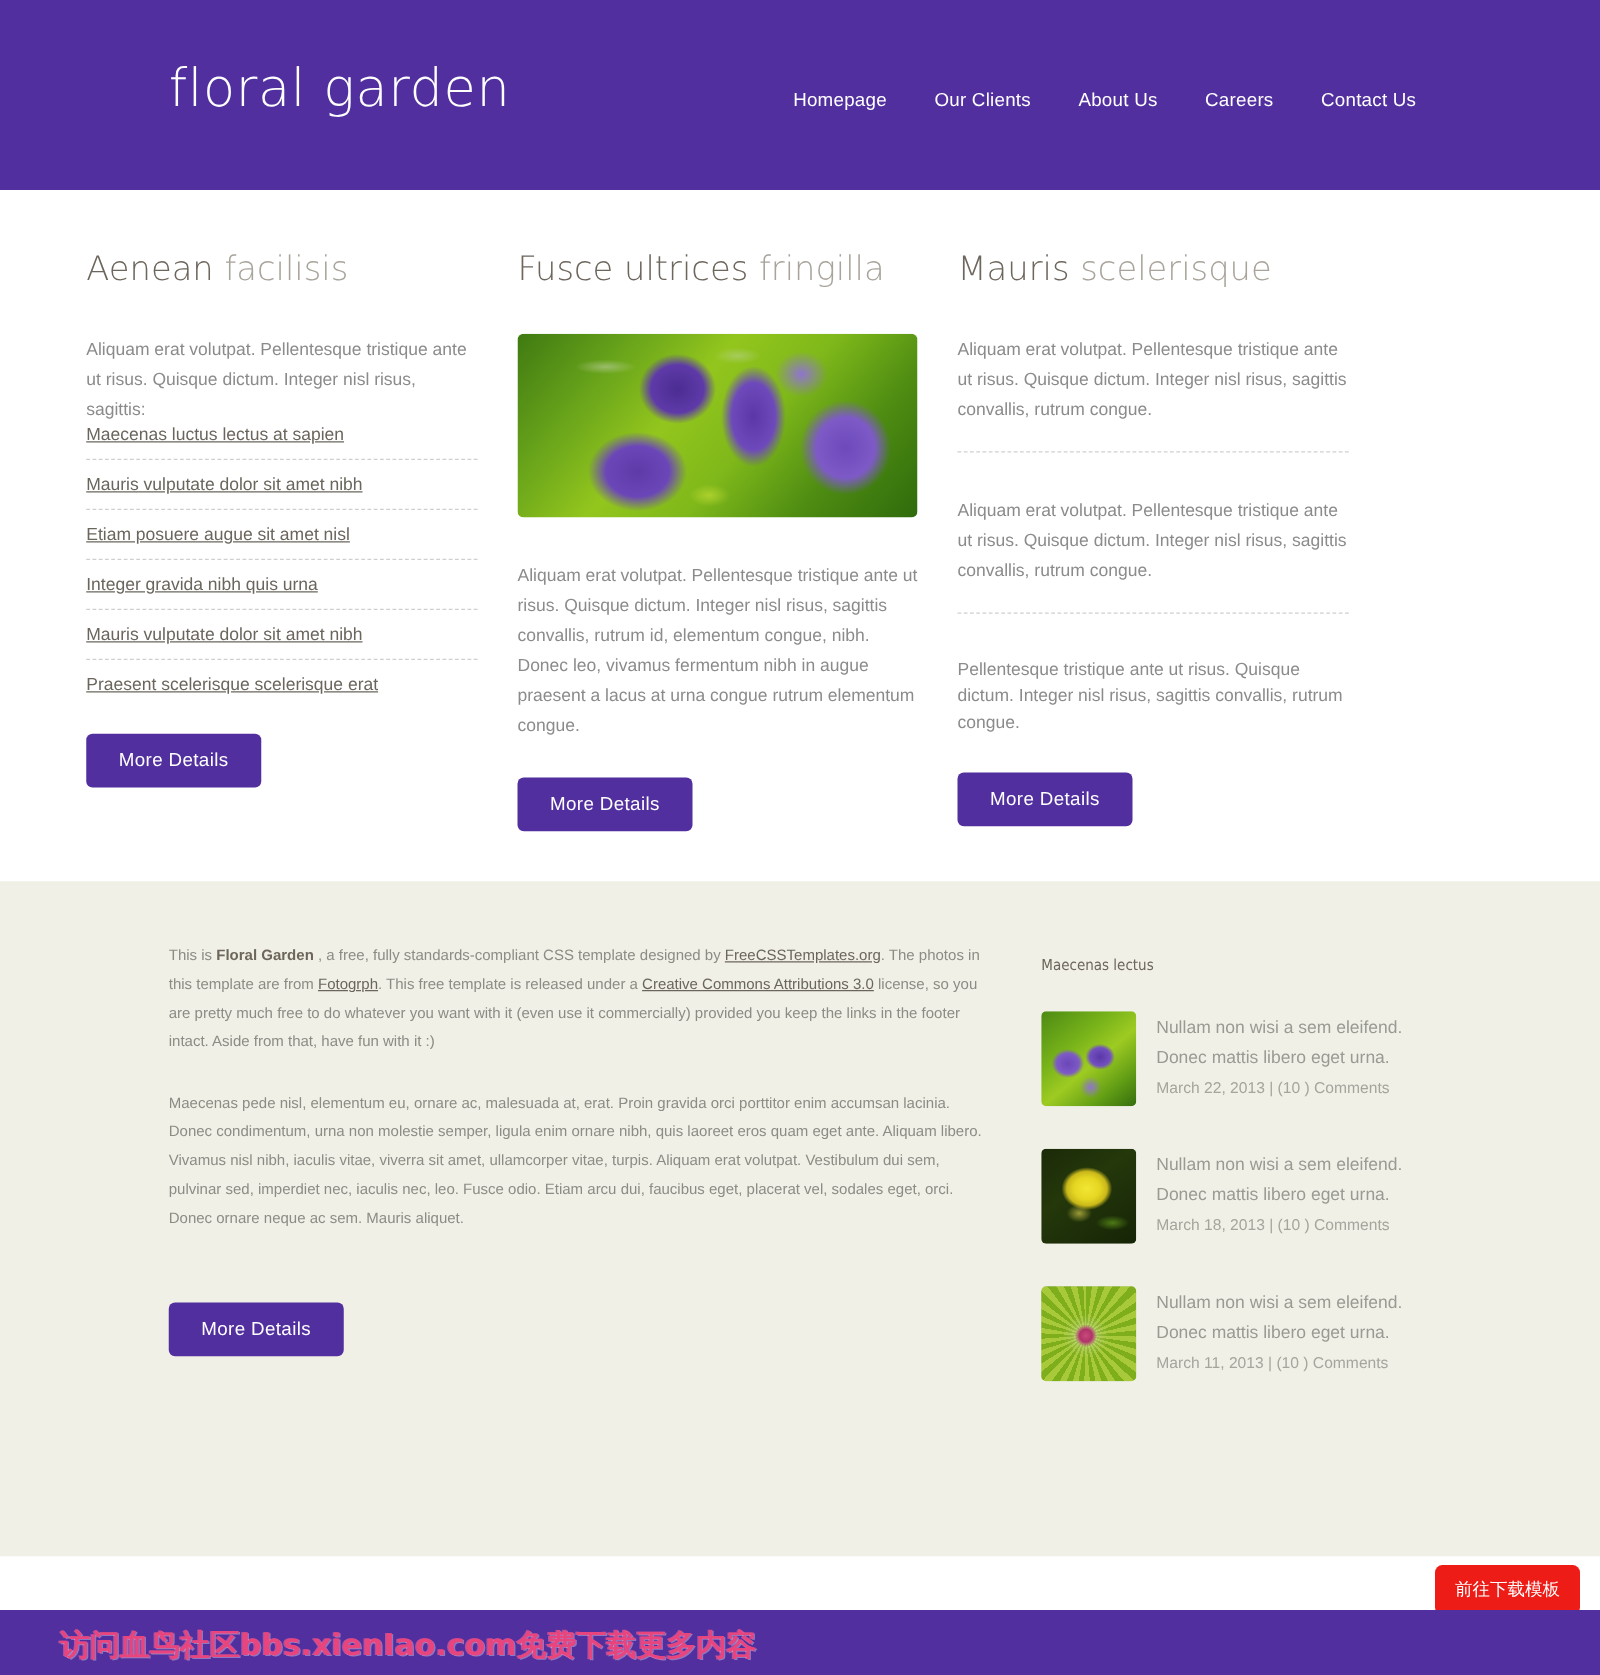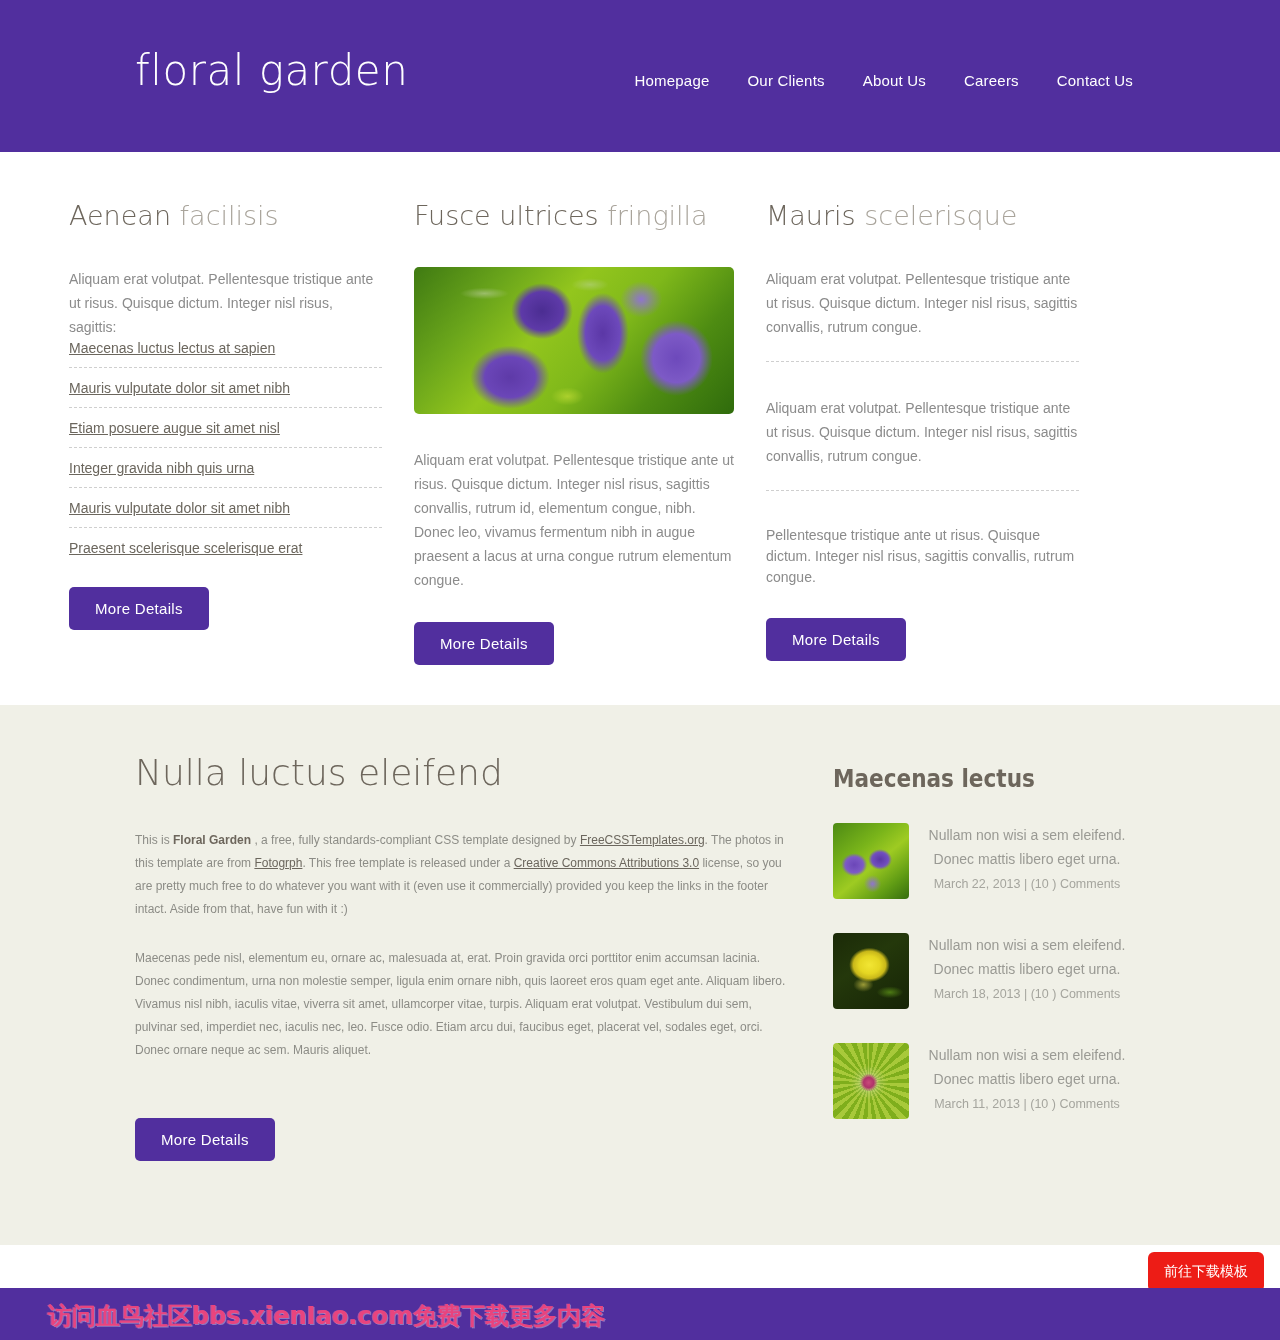--- a/index.html
+++ b/index.html
@@ -186,32 +186,32 @@
   .lower-p {
     font-size: 12px;
     line-height: 23px;
     color: #8c8c86;
     margin-bottom: 26px;
   }
   .lower-p strong { color: #6d665c; font-weight: bold; }
   .lower-p a { color: #6b665d; text-decoration: underline; }
 
   .side-h3 {
-    font-size: 24px;
-    font-weight: 700;
+    font-size: 12px;
+    font-weight: 400;
     color: #6d665c;
     margin-bottom: 30px;
     font-family: "DejaVu Sans", sans-serif;
     font-stretch: condensed;
   }
   .side-item {
     display: flex;
+    gap: 16px;
     margin-bottom: 34px;
     align-items: flex-start;
-    text-align: center;
   }
   .thumb {
     width: 76px;
     height: 76px;
     border-radius: 4px;
     flex: 0 0 76px;
     overflow: hidden;
     position: relative;
   }
   .thumb.t1 {
@@ -341,21 +341,20 @@
         <button class="btn-purple">More Details</button>
       </div>
 
     </div>
   </div>
 
   <div class="lower-section">
     <div class="lower-inner">
 
       <div class="lower-left">
-        <h2 class="big-h2">Nulla luctus eleifend</h2>
         <p class="lower-p"><span>This is </span><strong>Floral Garden</strong><span> , a free, fully standards-compliant CSS template designed by </span><a href="#">FreeCSSTemplates.org</a><span>. The photos in this template are from </span><a href="#">Fotogrph</a><span>. This free template is released under a </span><a href="#">Creative Commons Attributions 3.0</a><span> license, so you are pretty much free to do whatever you want with it (even use it commercially) provided you keep the links in the footer intact. Aside from that, have fun with it :)</span></p>
         <p class="lower-p">Maecenas pede nisl, elementum eu, ornare ac, malesuada at, erat. Proin gravida orci porttitor enim accumsan lacinia. Donec condimentum, urna non molestie semper, ligula enim ornare nibh, quis laoreet eros quam eget ante. Aliquam libero. Vivamus nisl nibh, iaculis vitae, viverra sit amet, ullamcorper vitae, turpis. Aliquam erat volutpat. Vestibulum dui sem, pulvinar sed, imperdiet nec, iaculis nec, leo. Fusce odio. Etiam arcu dui, faucibus eget, placerat vel, sodales eget, orci. Donec ornare neque ac sem. Mauris aliquet.</p>
         <button class="btn-purple">More Details</button>
       </div>
 
       <div class="lower-right">
         <h3 class="side-h3">Maecenas lectus</h3>
 
         <div class="side-item">
           <div class="thumb t1"></div>

